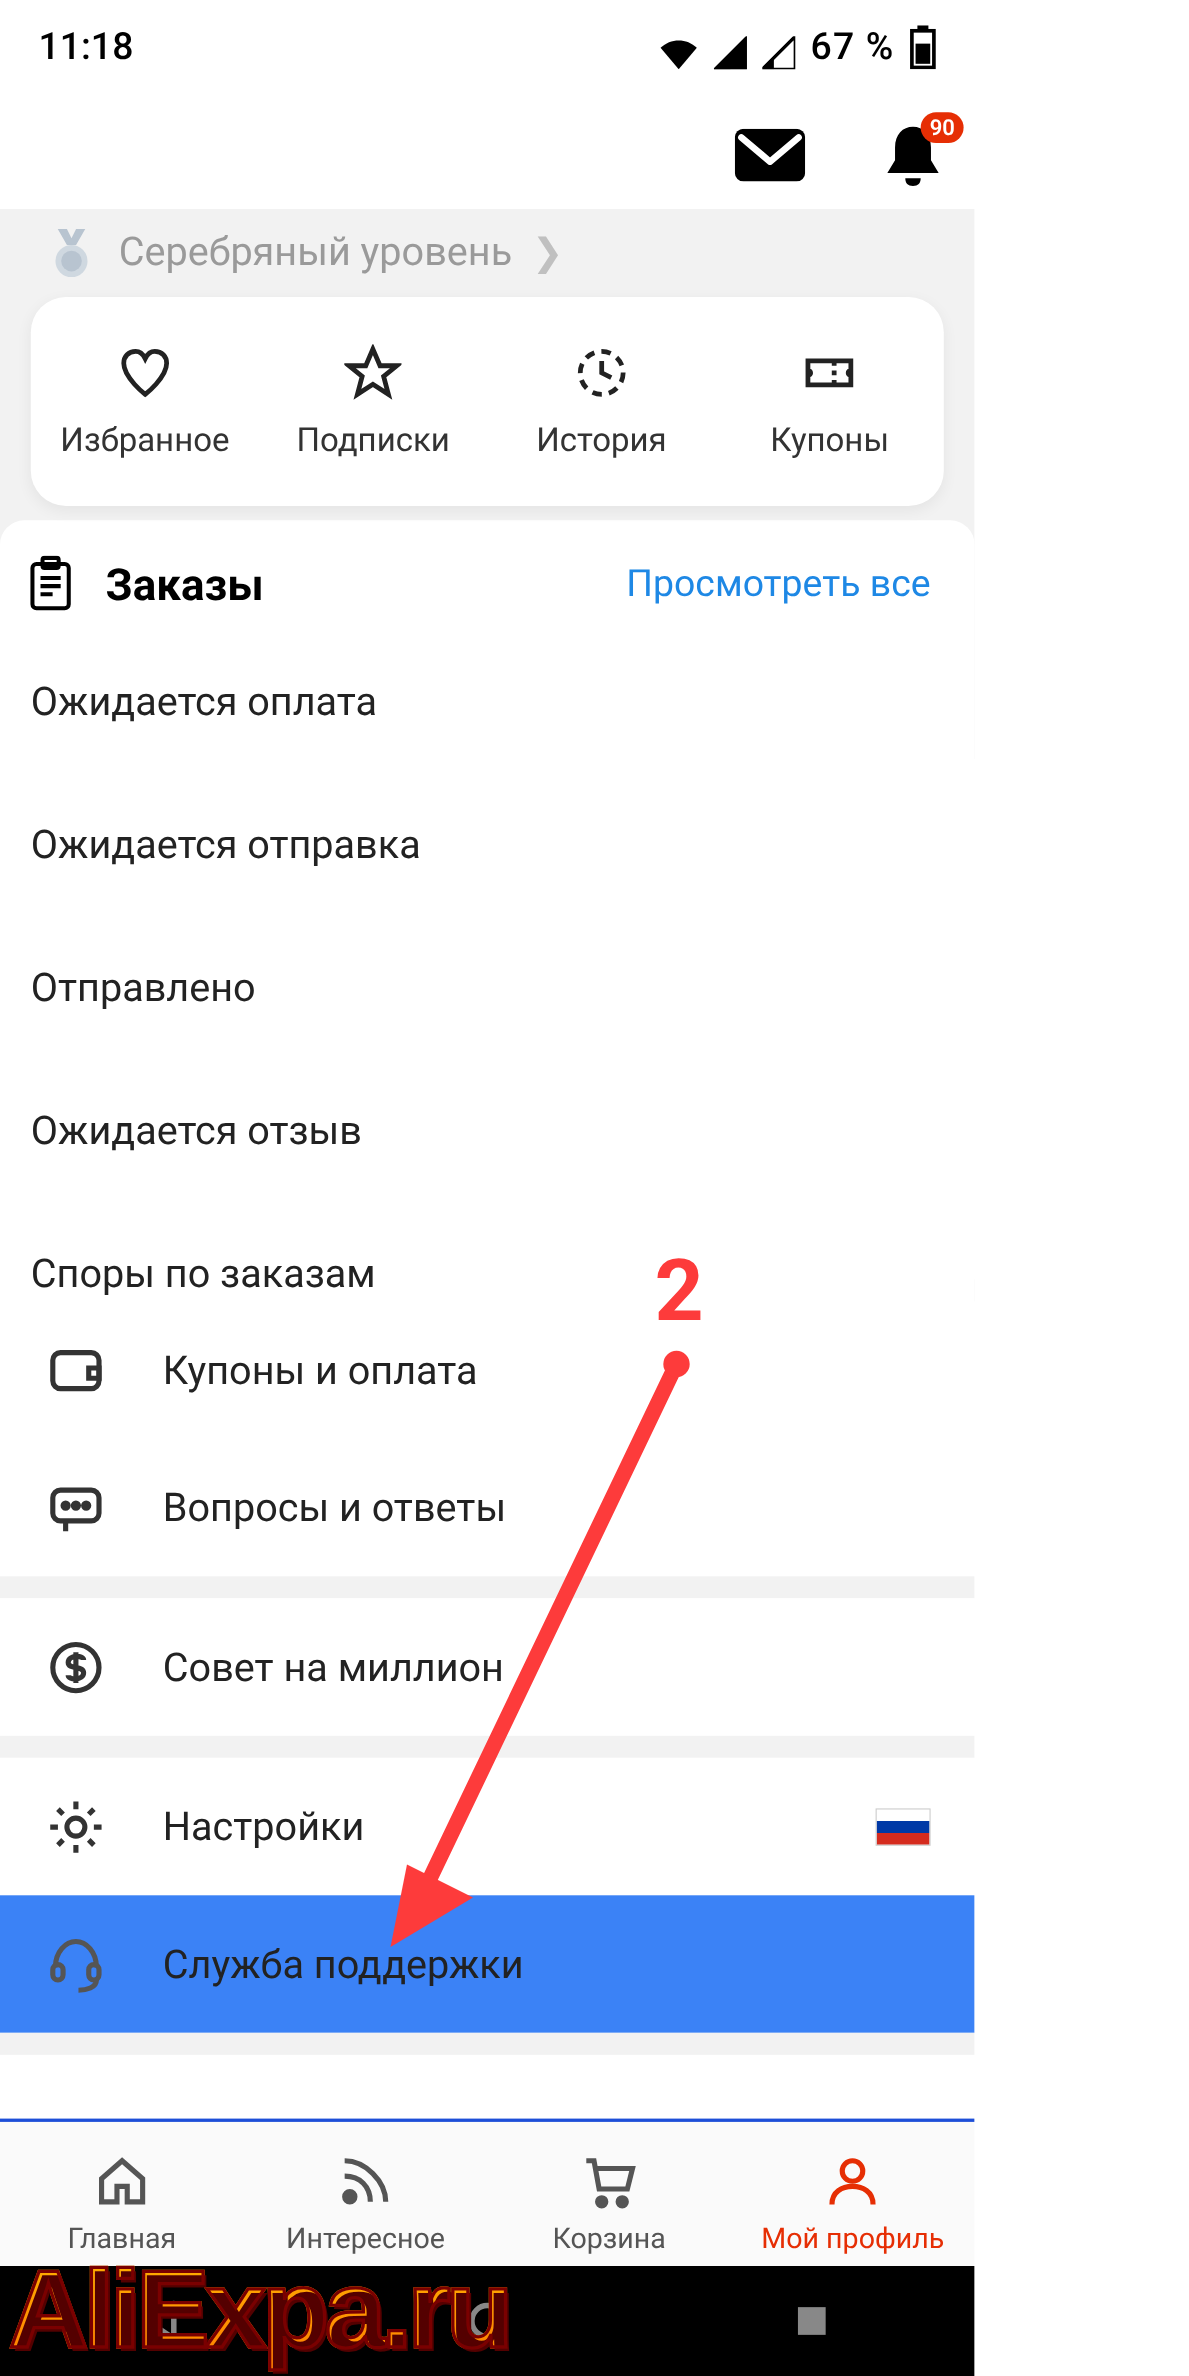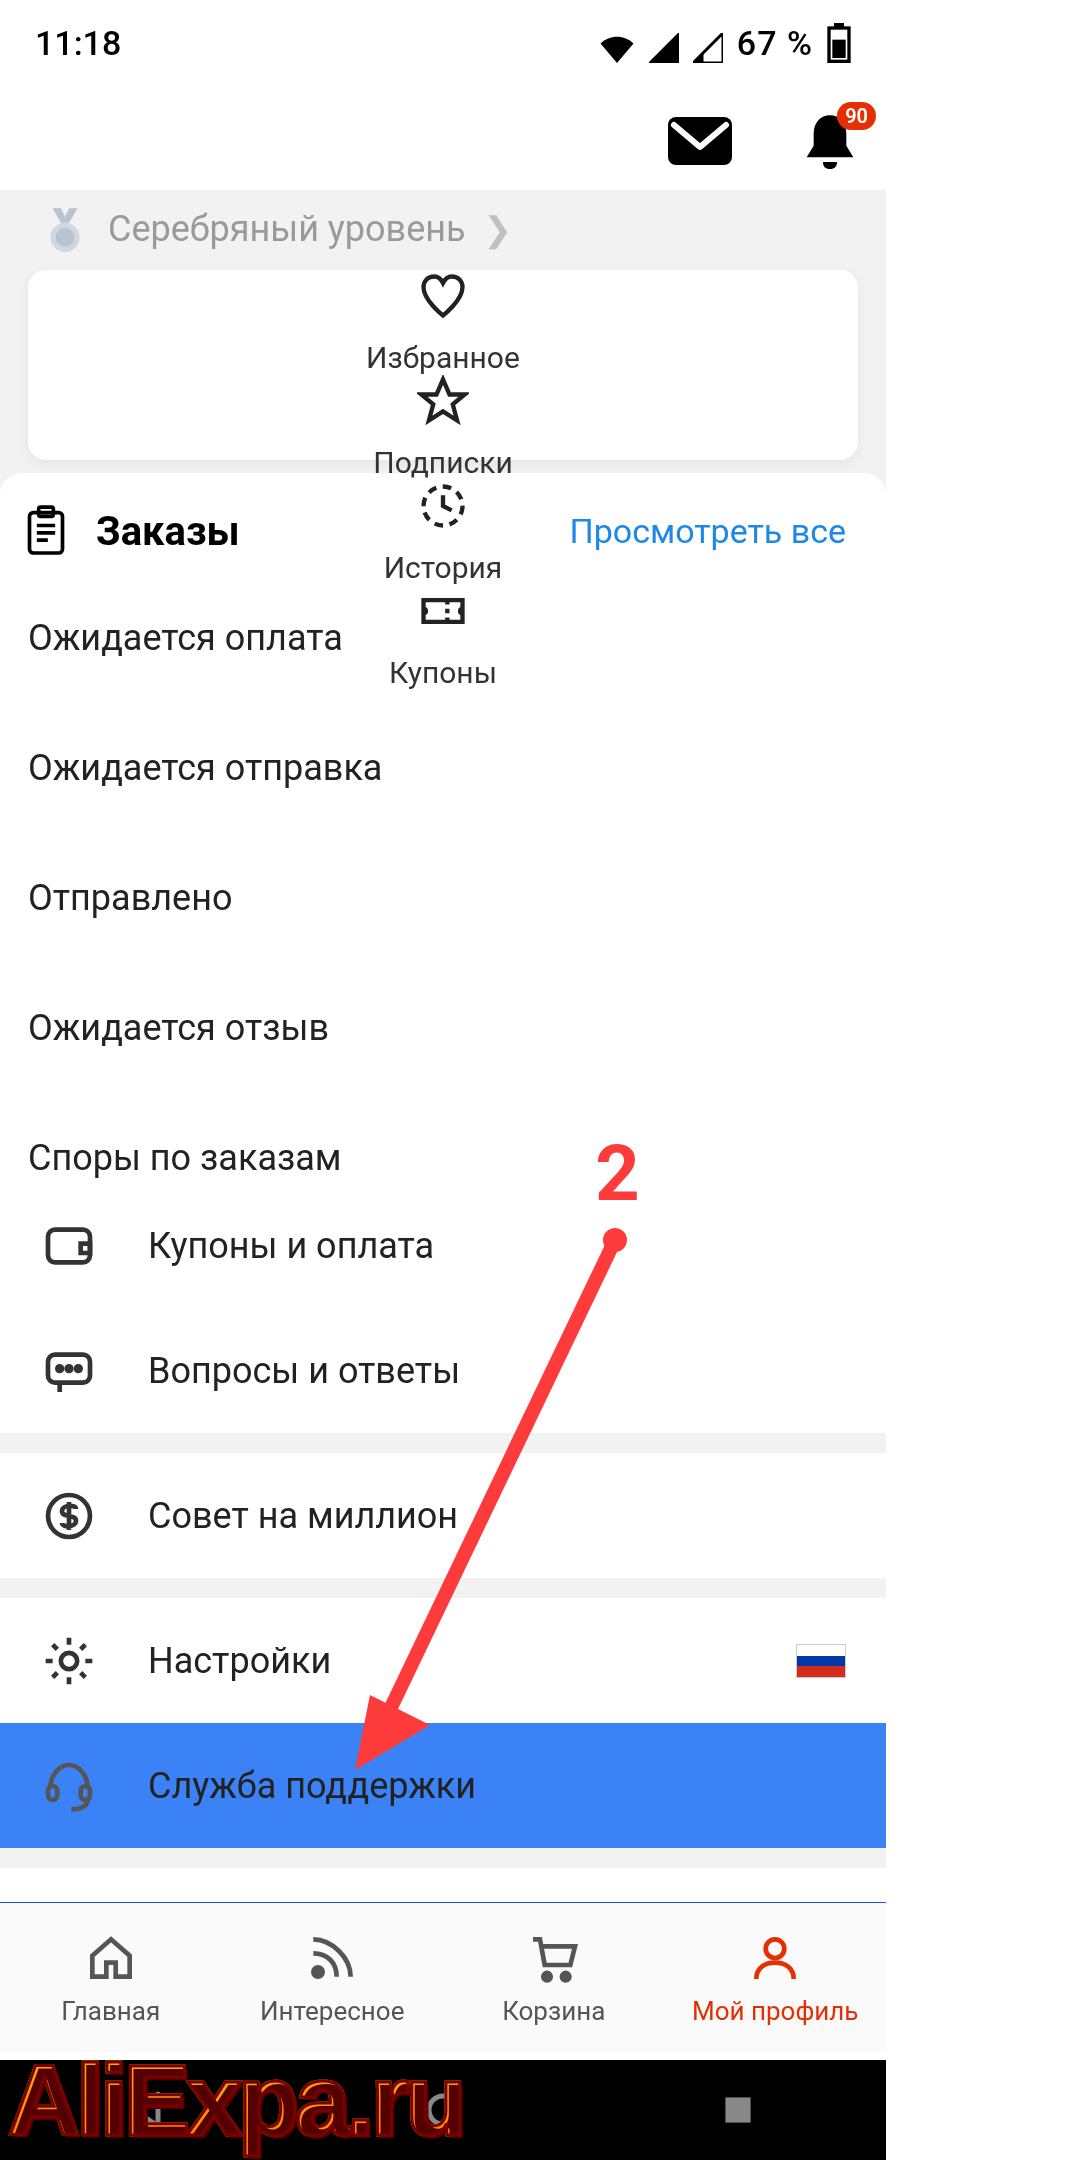--- a/index.html
+++ b/index.html
@@ -19,21 +19,21 @@
 
   
   .gray-band { position:absolute; top:190px; left:0; right:0; height:500px; background:#f2f2f2; z-index:1;}
 
   
   .level-row { position:absolute; top:194px; left:0; right:0; height:70px; display:flex; align-items:center; gap:18px; padding:0 40px; color:#9a9a9a; font-size:36px; z-index:3;}
   .level-row .chev { color:#c0c0c0; font-size:34px; }
   .medal { width:50px; height:50px; }
 
   
-  .quick-card { position:absolute; top:270px; left:28px; right:28px; height:190px; background:#fff; border-radius:18px; box-shadow:0 4px 14px rgba(0,0,0,0.06); display:flex; z-index:5;flex-direction:column;}
+  .quick-card { position:absolute; top:270px; left:28px; right:28px; height:190px; background:#fff; border-radius:32px; box-shadow:0 4px 14px rgba(0,0,0,0.06); display:flex; z-index:5;}
   .quick-item { flex:1; display:flex; flex-direction:column; align-items:center; justify-content:center; gap:18px; }
   .quick-item svg { width:52px; height:52px; }
   .quick-item span { font-size:30px; color:#333; }
 
   
   .orders-card { position:absolute; top:473px; left:0; right:0; background:#fff; border-radius:22px 22px 0 0; padding:32px 40px 40px 24px; z-index:4;}
   .orders-head { display:flex; align-items:center; gap:28px; }
   .orders-head .title { font-size:40px; font-weight:700; flex:1;}
   .orders-head .view-all { color:#1e88e5; font-size:34px; font-weight:400;}
   .order-status-list { padding-top:60px; display:flex; flex-direction:column; gap:88px; padding-left:4px;}
@@ -42,21 +42,21 @@
   
   .menu-area { position:absolute; top:1163px; left:0; right:0; z-index:2;}
   .sep { height:20px; background:#f2f2f2; }
   .menu-row { display:flex; align-items:center; gap:50px; padding:0 40px; height:125px; background:#fff; font-size:36px; color:#222;}
   .menu-row.selected { background:#3b82f6; }
   .menu-row.selected .icon svg { stroke:#555; }
   .menu-row .icon { width:58px; height:58px; display:flex; align-items:center; justify-content:center;}
   .menu-row .flag { margin-left:auto; width:50px; height:34px; background:linear-gradient(to bottom,#fff 0 33%,#0039a6 33% 66%,#d52b1e 66% 100%); border:1px solid #ccc;}
 
   
-  .tabbar { position:absolute; left:0; right:0; bottom:108px; height:150px; background:#fafafa; border-top:1px solid #1d4ed8; display:flex; z-index:60;margin-top:36px;}
+  .tabbar { position:absolute; left:0; right:0; bottom:84px; height:150px; background:#fafafa; border-top:3px solid #1d4ed8; display:flex; z-index:60;margin-top:36px;}
   .tab { flex:1; display:flex; flex-direction:column; align-items:center; justify-content:center; gap:10px; color:#555; font-size:26px;}
   .tab.active { color:#e62e04; }
   .tab svg { width:56px; height:56px; }
 
   
   .navbar { position:absolute; left:0; right:0; bottom:0; height:100px; background:#000; display:flex; align-items:center; justify-content:space-around; z-index:70;}
   .navbar .navbtn { width:48px; height:48px; display:flex; align-items:center; justify-content:center;}
   .navbar svg { display:block; }
 
   

